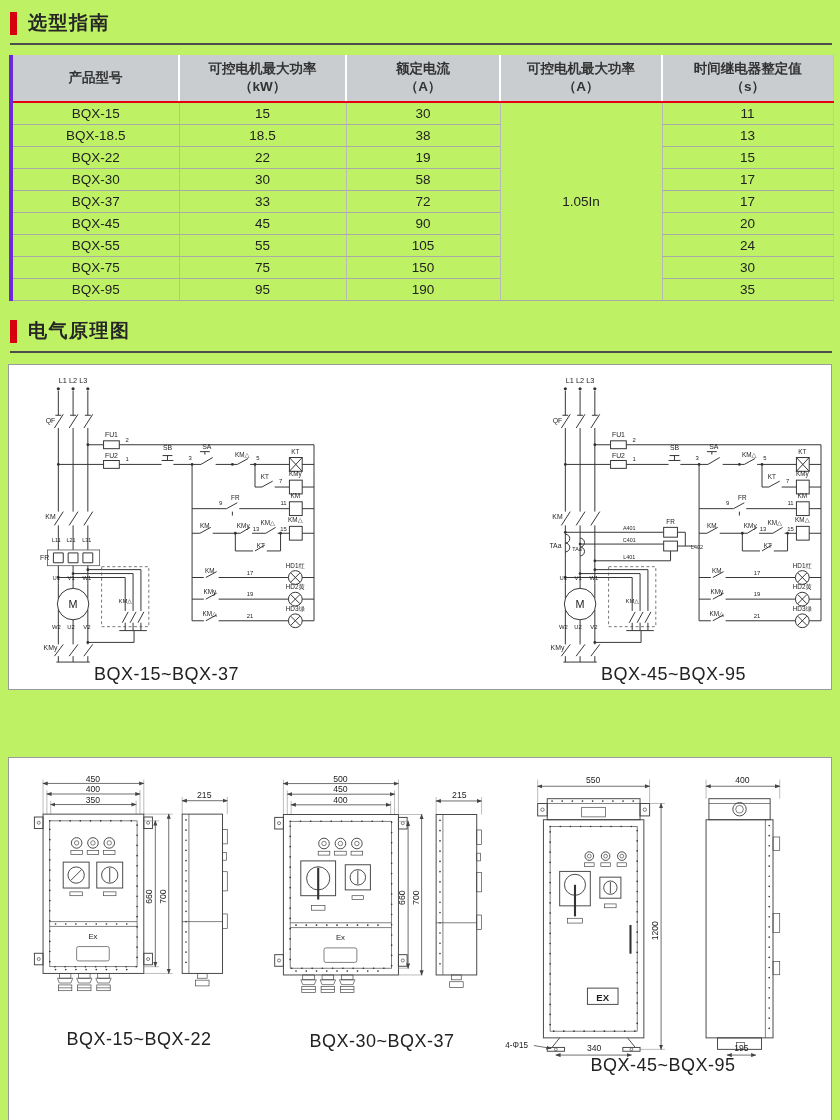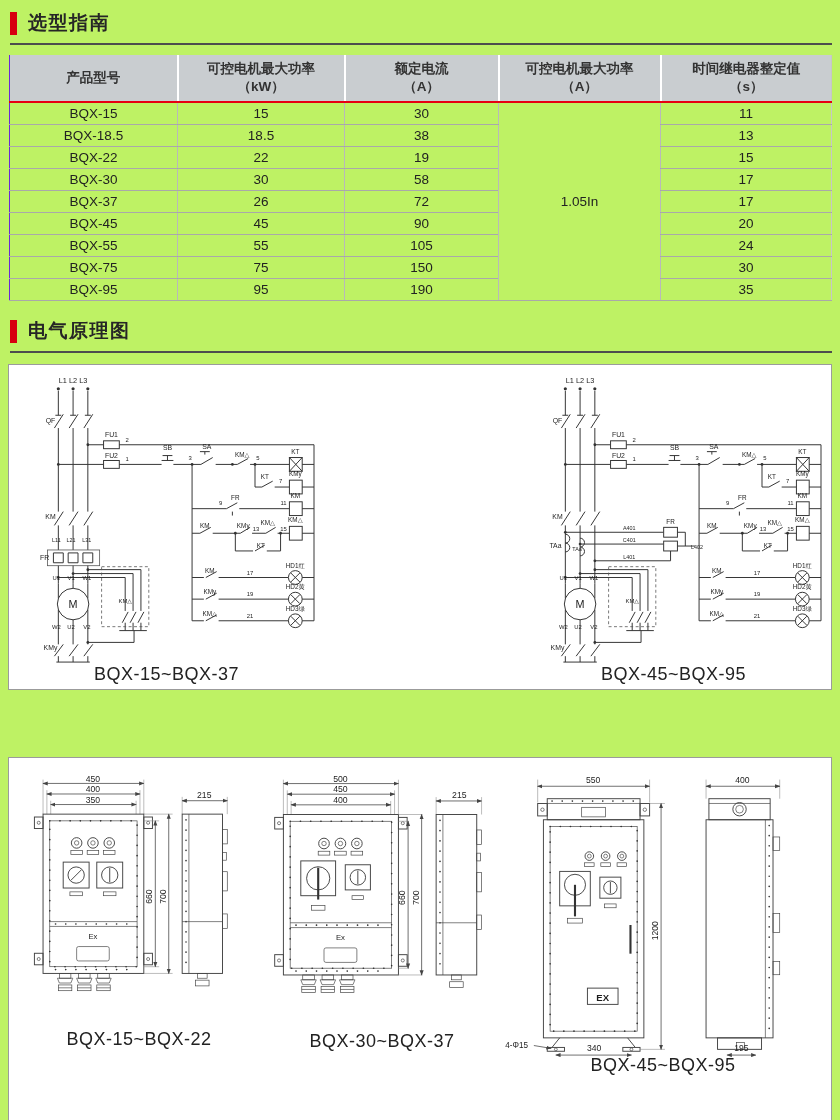--- a/index.html
+++ b/index.html
@@ -5,21 +5,21 @@
   html,body{margin:0;padding:0;background:#fff;}
   .page{position:relative;width:840px;height:1120px;background:#bef264;overflow:hidden;
         font-family:"Liberation Sans","DejaVu Sans",sans-serif;color:#222;}
   
   .sec{position:absolute;left:10px;right:8px;display:flex;align-items:center;gap:11px;
        border-bottom:2px solid #4d4d4d;padding-bottom:7px;}
   .bar{width:7px;height:23px;background:#d7000f;display:inline-block;}
   .sec-title{font-size:19px;font-weight:bold;color:#262626;letter-spacing:1.5px;}
   
   .spec{position:absolute;top:55px;left:9px;width:822px;border-collapse:collapse;table-layout:fixed;
-        border-left:1px solid #6d28d9;border-right:1px solid #c6c6c6;border-radius:16px;}
+        border-left:4px solid #6d28d9;border-right:1px solid #c6c6c6;border-radius:16px;}
   .spec th{background:#c9cdd0;font-weight:bold;color:#333;font-size:13.5px;height:46px;
            border-left:2px solid #fff;border-bottom:2px solid #e60012;line-height:1.3;
            vertical-align:middle;text-align:center;padding:0;}
   .spec th:first-child{border-left:none;}
   .spec td{border-bottom:1px solid #a9a9a9;border-left:1px solid #b9b9b9;height:21px;
            text-align:center;vertical-align:middle;font-size:13.5px;padding:0;}
   .spec td:first-child{border-left:none;}
   
   .panel{position:absolute;left:8px;width:824px;border:1px solid #9b9b9b;background:#fff;box-sizing:border-box;}
   .schem-wrap{display:flex;justify-content:space-between;gap:44px;padding-top:6px;}
@@ -104,21 +104,21 @@
           <td>15</td>
         </tr>
         <tr>
           <td>BQX-30</td>
           <td>30</td>
           <td>58</td>
           <td>17</td>
         </tr>
         <tr>
           <td>BQX-37</td>
-          <td>26</td>
+          <td>33</td>
           <td>72</td>
           <td>17</td>
         </tr>
         <tr>
           <td>BQX-45</td>
           <td>45</td>
           <td>90</td>
           <td>20</td>
         </tr>
         <tr>

